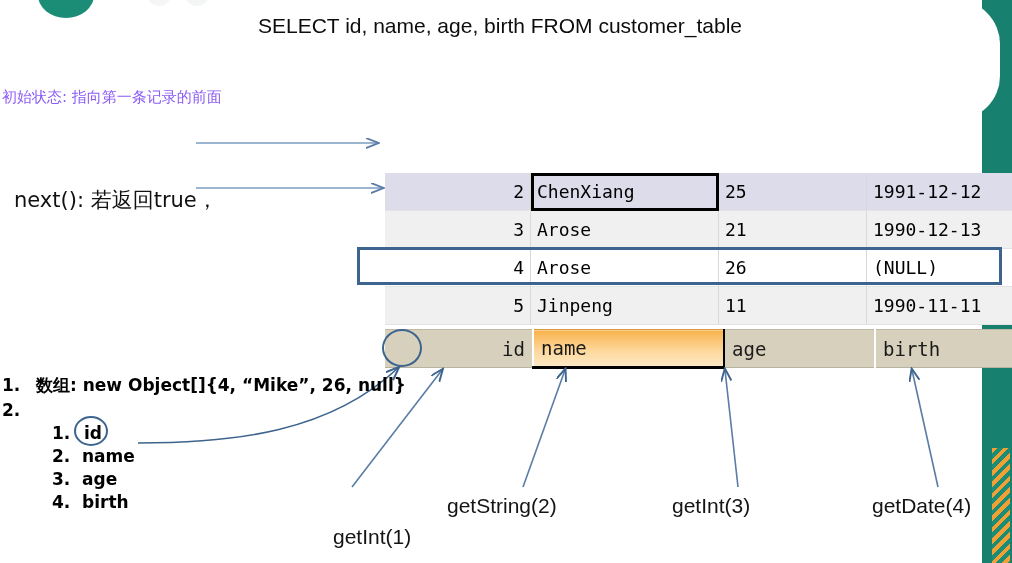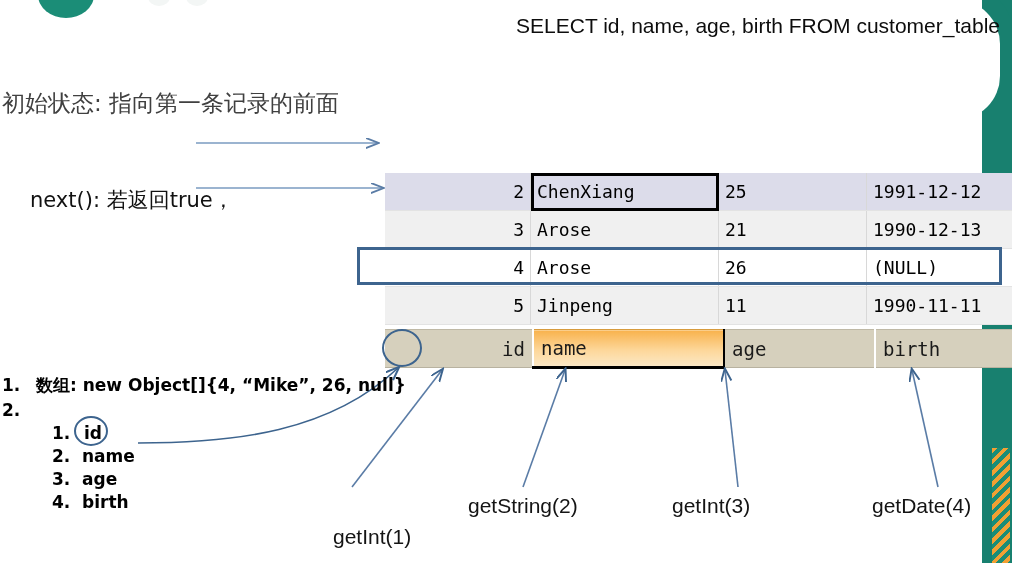--- a/index.html
+++ b/index.html
@@ -85,49 +85,48 @@
         #f2a033 0px, #f2a033 4px,
         #1b8d77 4px, #1b8d77 8px);
   }
 
   
   .sql-title {
     position: absolute;
     left: 0;
     top: 14px;
     width: 1000px;
-    text-align: right;
+    text-align: center;
     font-size: 21px;
     color: #0d0d0d;
     font-family: "Liberation Sans", sans-serif;
     white-space: nowrap;
     z-index: 5;
   }
 
   
   .note-initial {
     position: absolute;
     left: 2px;
     top: 88px;
-    font-size: 23px;
-    color: #404040;
+    font-size: 15px;
+    color: #8b5cf6;
     font-family: "DejaVu Sans", sans-serif;
     white-space: nowrap;
     z-index: 5;
   }
   .note-next {
     position: absolute;
     left: 14px;
     top: 186px;
     font-size: 21px;
     color: #111111;
     line-height: 1.35;
     font-family: "DejaVu Sans", sans-serif;
     z-index: 5;
-    margin-left: 16px;
   }
   .note-next .l2 { padding-left: 18px; display: block; }
 
   
   .outline {
     position: absolute;
     left: 2px;
     top: 374px;
     z-index: 6;
     font-size: 17px;
@@ -254,21 +253,21 @@
   
   .getter {
     position: absolute;
     font-size: 21px;
     color: #141414;
     font-family: "Liberation Sans", sans-serif;
     white-space: nowrap;
     z-index: 6;
   }
   .g1 { left: 333px; top: 494px; margin-top: 31px; }
-  .g2 { left: 468px; top: 494px; }
+  .g2 { left: 447px; top: 494px; }
   .g3 { left: 672px; top: 494px; }
   .g4 { left: 872px; top: 494px; }
 
   
   .arrows {
     position: absolute;
     left: 0; top: 0;
     width: 1012px; height: 563px;
     z-index: 5;
     pointer-events: none;

